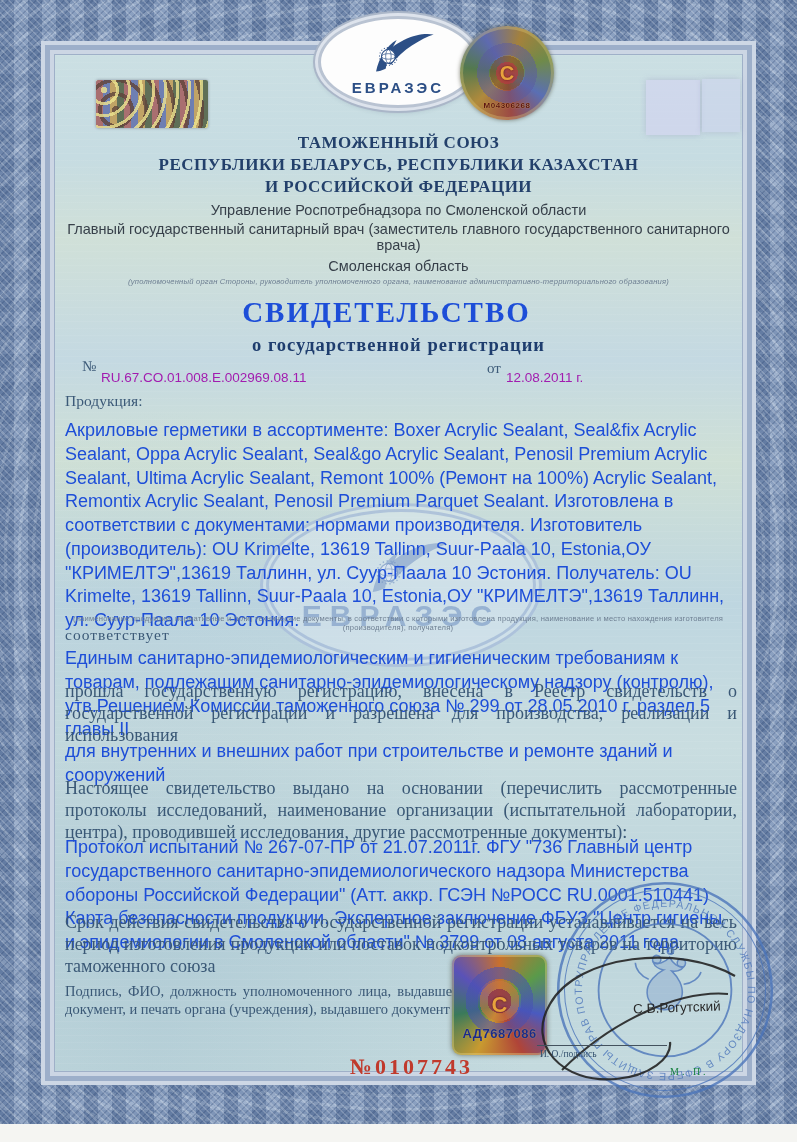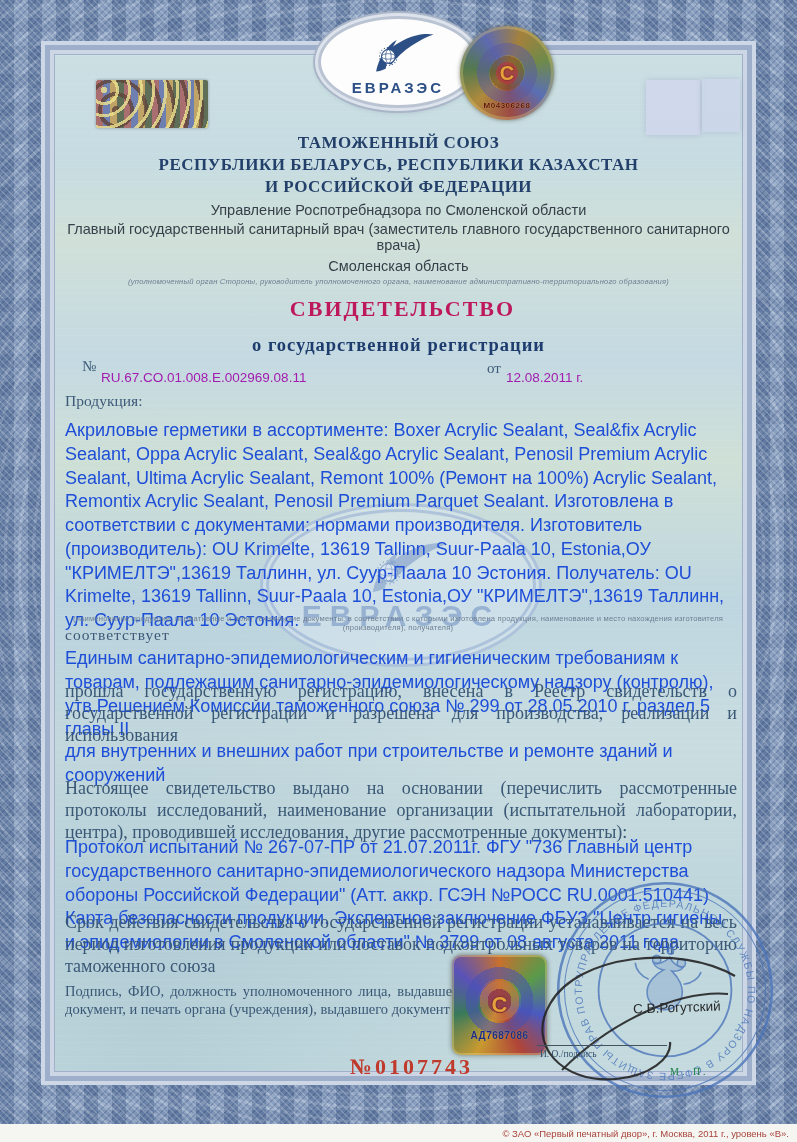--- a/index.html
+++ b/index.html
@@ -31,21 +31,21 @@
 
   .abs { position:absolute; }
 
   
   .serif { font-family:"Liberation Serif", serif; }
   .hdr-serif { font-family:"Liberation Serif", serif; font-weight:bold; color:#23406b; }
   .center { text-align:center; }
   .h1 { left:60px; width:677px; font-size:17px; letter-spacing:.5px; }
   .sans-line { left:60px; width:677px; color:#37404a; font-size:14.5px; }
   .tiny { color:#6e7f92; font-size:7.6px; letter-spacing:.2px; }
-  .title { left:64px; width:677px; font-size:22px; letter-spacing:2px; color:#be185d; }
+  .title { left:48px; width:677px; font-size:29px; letter-spacing:2px; color:#1d4ed8; }
   .subtitle { left:60px; width:677px; font-size:18.5px; letter-spacing:1px; color:#1e3d6e; }
   .lbl { font-family:"Liberation Serif", serif; color:#3c5a78; font-size:15px; }
   .val { color:#a21caf; font-size:13.5px; }
   .body-sans { color:#1d4ed8; font-size:18px; line-height:1.32; }
   .body-serif { font-family:"Liberation Serif", serif; color:#3a5876; font-size:18px; line-height:1.22; text-align:justify; }
 
   
   .logo-oval { left:318px; top:16px; width:160px; height:92px; background:#fdfdfd;
       border-radius:50%; border:3px solid #b9c3d2;
       box-shadow:0 0 0 3px #dde3ec, 0 0 0 5px #aab6c8, 0 2px 6px rgba(40,60,90,.45);
@@ -79,21 +79,21 @@
   .patch { background:rgba(209,214,238,.8); box-shadow:0 0 6px rgba(150,150,190,.4); }
 
   .holo-bottom { left:452px; top:955px; width:95px; height:100px; border-radius:9px;
       background:
         radial-gradient(circle at 50% 46%, rgba(150,60,70,.9) 0 12px, rgba(200,120,60,.6) 12px 20px, rgba(0,0,0,0) 20px),
         radial-gradient(circle at 50% 46%, rgba(0,0,0,0) 0 22px, rgba(70,80,180,.55) 22px 34px, rgba(0,0,0,0) 34px),
         conic-gradient(from 0deg, #c8702e, #5a9a4a, #4a5ac0, #b04438, #c89a30, #3a7a5a, #5a52b8, #c8702e);
       box-shadow:0 0 5px rgba(60,60,40,.6), inset 0 0 0 2px rgba(230,210,130,.4);
       display:flex; align-items:center; justify-content:center; }
   .holo-bottom .c-letter { color:#e8a23c; font-weight:bold; font-size:22px; text-shadow:0 0 2px #4a1020; }
-  .holo-bottom .num { position:absolute; bottom:14px; width:100%; text-align:center; font-size:10px; font-weight:bold; color:#1c2a8a; letter-spacing:.5px; text-shadow:0 0 1px #d0c060; }
+  .holo-bottom .num { position:absolute; bottom:14px; width:100%; text-align:center; font-size:13px; font-weight:bold; color:#1c2a8a; letter-spacing:.5px; text-shadow:0 0 1px #d0c060; }
 
   
   .stamp { left:551px; top:876px; width:228px; height:228px; opacity:.78; transform:rotate(8deg); }
   .signer { left:633px; top:1000px; color:#272727; font-size:13.5px; transform:rotate(-2deg); }
   .sig-line { left:537px; top:1045px; width:130px; border-top:1.5px solid #44525e; }
   .sig-caption { left:540px; top:1049px; color:#33506e; font-size:9.5px; }
   .seal-mark { left:670px; top:1066px; color:#15803d; font-size:10px; letter-spacing:3px; }
   .serial { left:350px; top:1054px; color:#c03a2c; font-size:22px; letter-spacing:3px; font-weight:bold; }
 
   .footer-strip { left:0; top:1124px; width:797px; height:18px; background:#f5f5f2;
@@ -201,17 +201,14 @@
 
   <svg class="abs" style="left:520px; top:948px; width:230px; height:158px;" viewBox="0 0 230 158">
     <path d="M215,28 C160,-4 58,6 30,56 C6,96 42,136 96,131 C130,128 152,110 150,94" fill="none" stroke="#242424" stroke-width="2.2" opacity=".9"></path>
     <path d="M42,122 C92,72 160,42 208,46" fill="none" stroke="#242424" stroke-width="2" opacity=".9"></path>
   </svg>
   <div class="abs signer">С.В.Рогутский</div>
   <div class="abs sig-line"></div>
   <div class="abs sig-caption serif">И. О./подпись</div>
   <div class="abs seal-mark serif">М. П.</div>
 
-  <div class="abs footer-strip">
-    <span class="txt">© ЗАО «Первый печатный двор»,  г. Москва,  2011 г., уровень «В».</span>
-  </div>
 
 </div>
 
 </body></html>

